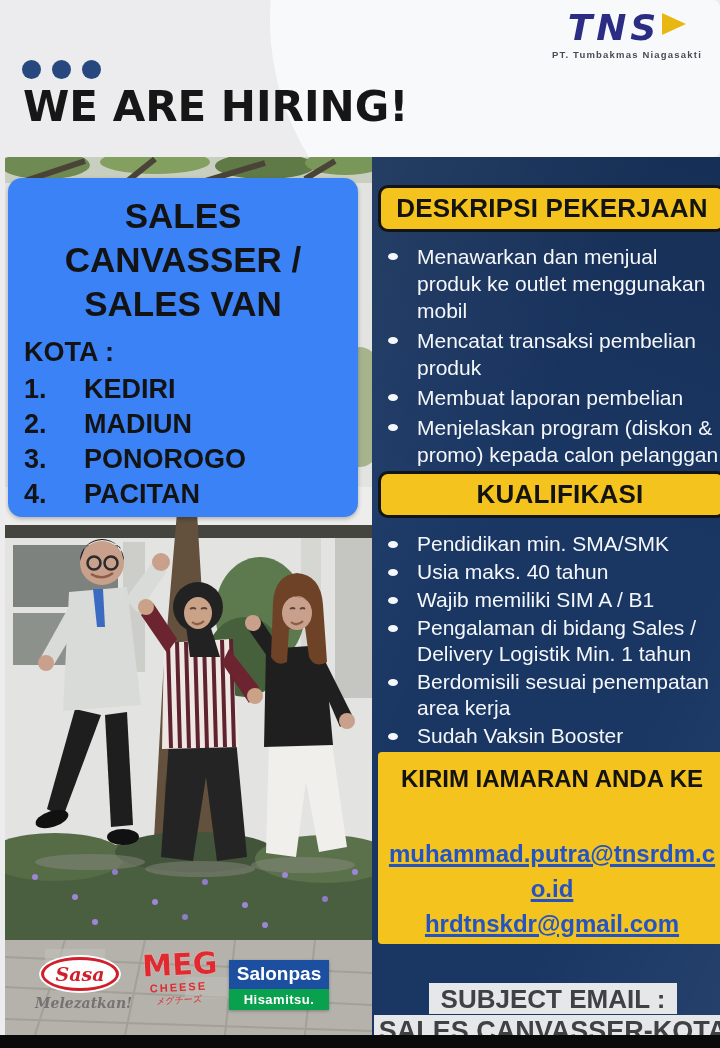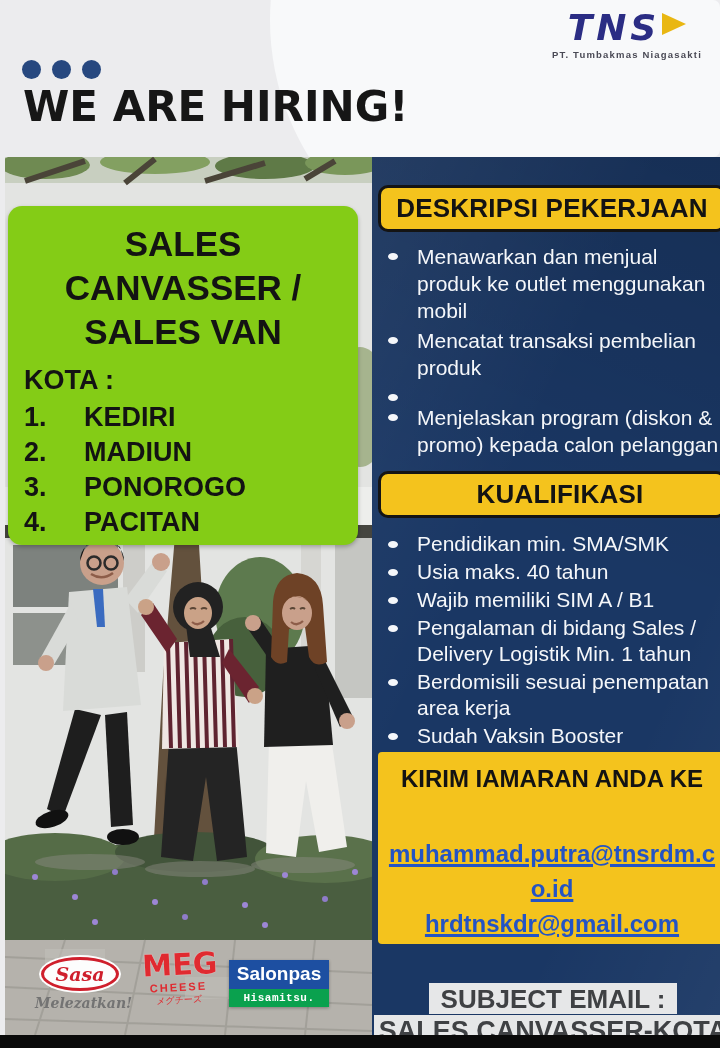--- a/index.html
+++ b/index.html
@@ -16,37 +16,37 @@
   .logo-text{font-family:"DejaVu Sans",sans-serif;font-weight:bold;font-style:italic;font-size:36px;color:#2b2d84;letter-spacing:4px;line-height:1;}
   .logo-arrow{width:0;height:0;border-top:11px solid transparent;border-bottom:11px solid transparent;border-left:24px solid #e9b712;margin-left:2px;margin-top:-8px;}
   .logo-company{font-size:9.5px;color:#4a4a55;letter-spacing:1.2px;margin-top:3px;font-weight:bold;}
   .dots{position:absolute;left:22px;top:60px;display:flex;gap:11px;}
   .dots span{width:19px;height:19px;border-radius:50%;background:#27487f;display:block;}
   .hiring-title{position:absolute;left:23px;top:84px;margin:0;font-family:"DejaVu Sans",sans-serif;font-weight:bold;font-size:42px;color:#161616;letter-spacing:0;line-height:1.1;white-space:nowrap;}
   
   .photo-col{position:absolute;left:5px;top:157px;width:367px;height:878px;overflow:hidden;background:#e3e4e2;}
   .photo-col svg{position:absolute;left:0;top:0;}
   
-  .position-box{position:absolute;left:3px;top:21px;width:350px;height:339px;background:#84cc16;border-radius:14px;box-shadow:0 2px 4px rgba(0,0,0,.25);margin-top:28px;}
+  .position-box{position:absolute;left:3px;top:21px;width:350px;height:339px;background:#3b82f6;border-radius:14px;box-shadow:0 2px 4px rgba(0,0,0,.25);}
   .position-title{margin:16px auto 0;width:310px;text-align:center;font-weight:bold;font-size:35px;line-height:1.25;color:#131313;}
   .city-label{margin:12px 0 4px 16px;font-weight:bold;font-size:27px;color:#131313;}
   .city-row{display:flex;margin-left:16px;font-weight:bold;font-size:27px;color:#131313;line-height:35px;}
   .city-num{width:60px;}
   
   .sasa{position:absolute;left:30px;top:800px;width:90px;}
   .sasa-oval{width:78px;height:34px;margin:0 auto;border:3px solid #cf1f2c;border-radius:50%;background:#fdfdfd;box-shadow:0 0 0 2px #fdfdfd;display:flex;align-items:center;justify-content:center;}
   .sasa-name{font-family:"DejaVu Serif",serif;font-style:italic;font-weight:bold;font-size:19px;color:#cf1f2c;}
   .sasa-tag{font-family:"DejaVu Serif",serif;font-style:italic;font-weight:bold;font-size:14px;color:#737373;margin-top:4px;}
   .meg{position:absolute;left:138px;top:793px;width:70px;text-align:center;color:#e02a30;transform:rotate(-3deg);}
   .meg-name{font-family:"DejaVu Sans",sans-serif;font-weight:bold;font-size:30px;line-height:1;text-shadow:0 0 1px #fff;}
   .meg-sub{font-weight:bold;font-size:11px;letter-spacing:2px;margin-top:1px;}
   .meg-jp{font-size:9px;margin-top:1px;}
   .salonpas{position:absolute;left:224px;top:803px;width:100px;box-shadow:0 1px 3px rgba(0,0,0,.3);}
   .salonpas-blue{background:#1d4fa1;color:#fff;font-weight:bold;font-size:19px;text-align:center;padding:3px 0 4px;}
-  .salonpas-green{background:#0aa14e;color:#fff;font-weight:bold;font-size:11px;text-align:center;padding:3px 0;letter-spacing:.5px;font-family:Liberation Mono, monospace;}
+  .salonpas-green{background:#0aa14e;color:#fff;font-weight:bold;font-size:13px;text-align:center;padding:3px 0;letter-spacing:.5px;}
   
   .right-panel{position:absolute;left:372px;top:157px;width:362px;height:878px;background:#1a3764;overflow:hidden;}
   .right-panel::before{content:"";position:absolute;inset:0;
     background:linear-gradient(115deg,rgba(255,255,255,.06) 0%,rgba(255,255,255,0) 38%),
                linear-gradient(295deg,rgba(255,255,255,.05) 0%,rgba(255,255,255,0) 30%),
                linear-gradient(200deg,rgba(0,0,0,.15) 0%,rgba(0,0,0,0) 45%);}
   .pill{position:absolute;left:6px;right:8px;height:47px;background:#f4c31d;border:3px solid #141414;border-radius:10px;
     display:flex;align-items:center;justify-content:center;font-weight:bold;font-size:26px;color:#131313;letter-spacing:.2px;}
   .pill-desc{top:28px;}
   .pill-qual{top:314px;padding-left:16px;}
@@ -246,20 +246,21 @@
       <div class="bullet-item">
         <span class="bullet-dot"></span>
         <span class="bullet-text">Menawarkan dan menjual produk ke outlet menggunakan mobil</span>
       </div>
       <div class="bullet-item">
         <span class="bullet-dot"></span>
         <span class="bullet-text">Mencatat transaksi pembelian produk</span>
       </div>
       <div class="bullet-item">
         <span class="bullet-dot"></span>
+        <span class="bullet-text">Membuat laporan pembelian</span>
       </div>
       <div class="bullet-item">
         <span class="bullet-dot"></span>
         <span class="bullet-text">Menjelaskan program (diskon &amp; promo) kepada calon pelanggan</span>
       </div>
     </div>
 
     <div class="pill pill-qual">KUALIFIKASI</div>
 
     <div class="bullet-list list-qual">

